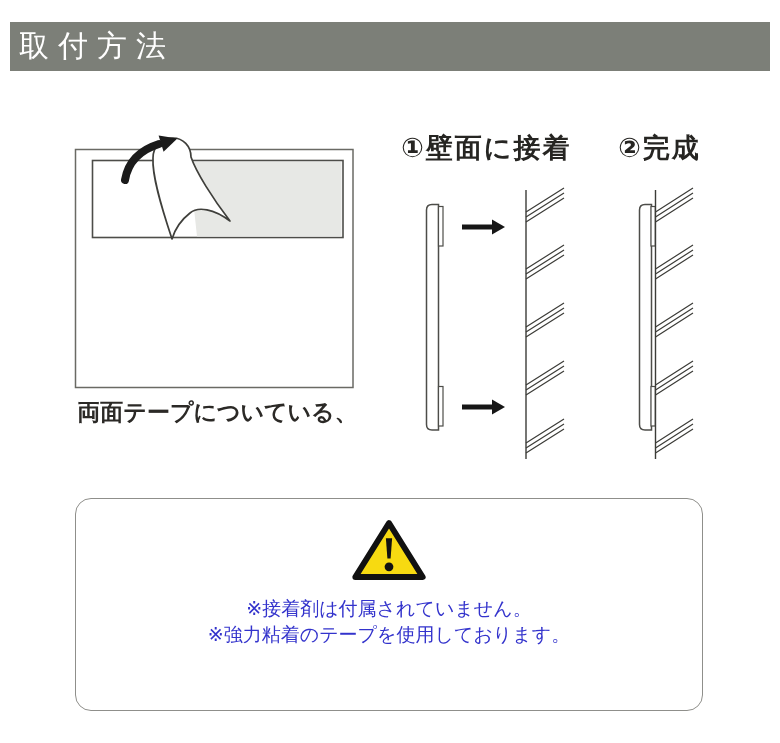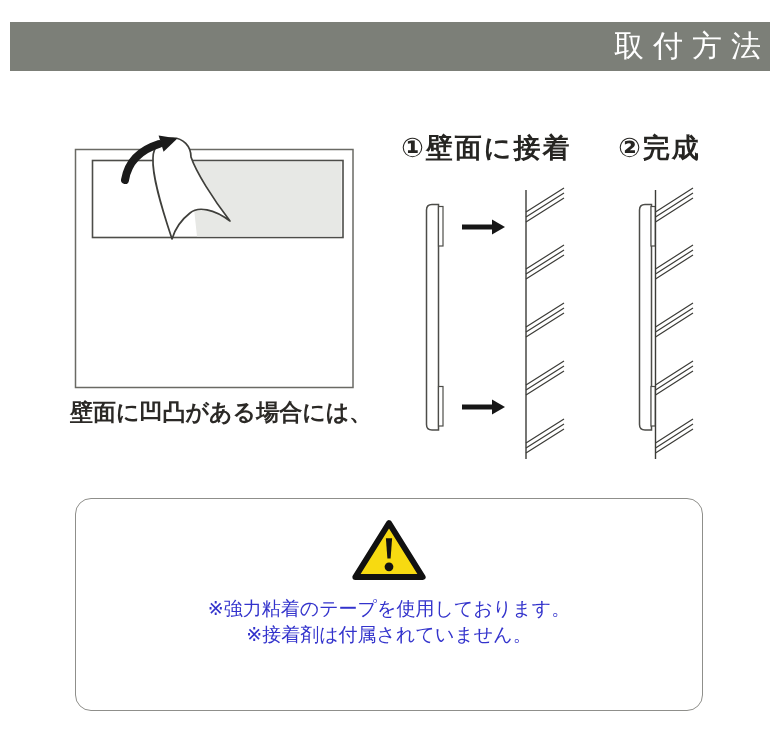--- a/index.html
+++ b/index.html
@@ -2,21 +2,21 @@
 <html><head>
 <meta charset="utf-8">
 <style>
   html,body { margin:0; padding:0; background:#ffffff; }
   .page {
     position:relative; width:780px; height:743px; background:#ffffff;
     font-family:"DejaVu Sans","Liberation Sans",sans-serif; overflow:hidden;
   }
   .header-bar {
     position:absolute; left:10px; top:22px; width:760px; height:49px;
-    background:#7c7f78; display:flex; align-items:center; justify-content:flex-end;
+    background:#7c7f78; display:flex; align-items:center; justify-content:flex-start;
   }
   .header-title {
     color:#ffffff; font-size:30px; font-weight:500;
     letter-spacing:9px; padding-left:9px; white-space:nowrap;
   }
   .diagram-svg { position:absolute; left:0; top:0; }
   .step-label {
     position:absolute; top:130px; font-size:27px; font-weight:bold;
     color:#262522; letter-spacing:2px; white-space:nowrap;
   }
@@ -101,28 +101,28 @@
                M655.5,327 L693,303 M655.5,332 L693,308 M655.5,337 L693,313
                M655.5,385 L693,361 M655.5,390 L693,366 M655.5,395 L693,371
                M655.5,443 L693,419 M655.5,448 L693,424 M655.5,453 L693,429" stroke="#3c3c38" stroke-width="1.2" fill="none"></path>
     </g>
   </svg>
 
   <div class="step-label attach">①壁面に接着</div>
   <div class="step-label complete">②完成</div>
 
   <div class="peel-caption">
-    <span>壁面に凹凸がある場合には、</span>
+    <span>両面テープについている、</span>
   </div>
 
   <div class="notice-box">
     <svg class="warning-svg" width="82" height="64" viewBox="0 0 90 76">
       <path d="M45,6 L85,70 L5,70 Z" fill="#f7da11" stroke="#111111" stroke-width="7" stroke-linejoin="round"></path>
       <path d="M41.3,24 L48.7,24 L46.9,48 L43.1,48 Z" fill="#111111"></path>
       <circle cx="45" cy="58" r="5.2" fill="#111111"></circle>
     </svg>
     <div class="notice-notes">
+      <span>※接着剤は付属されていません。</span>
       <span>※強力粘着のテープを使用しております。</span>
-      <span>※接着剤は付属されていません。</span>
     </div>
   </div>
 
 </div>
 
 </body></html>

